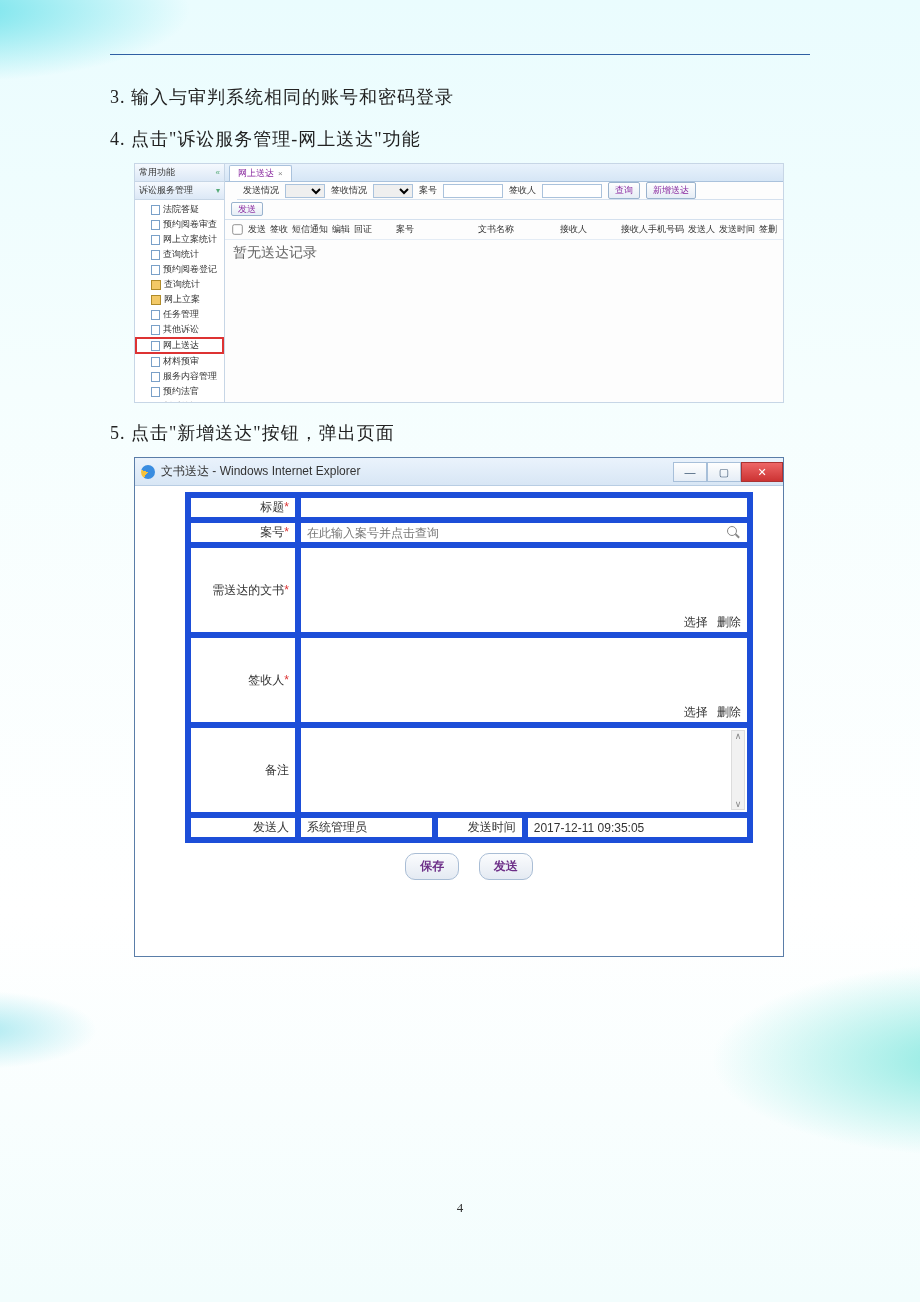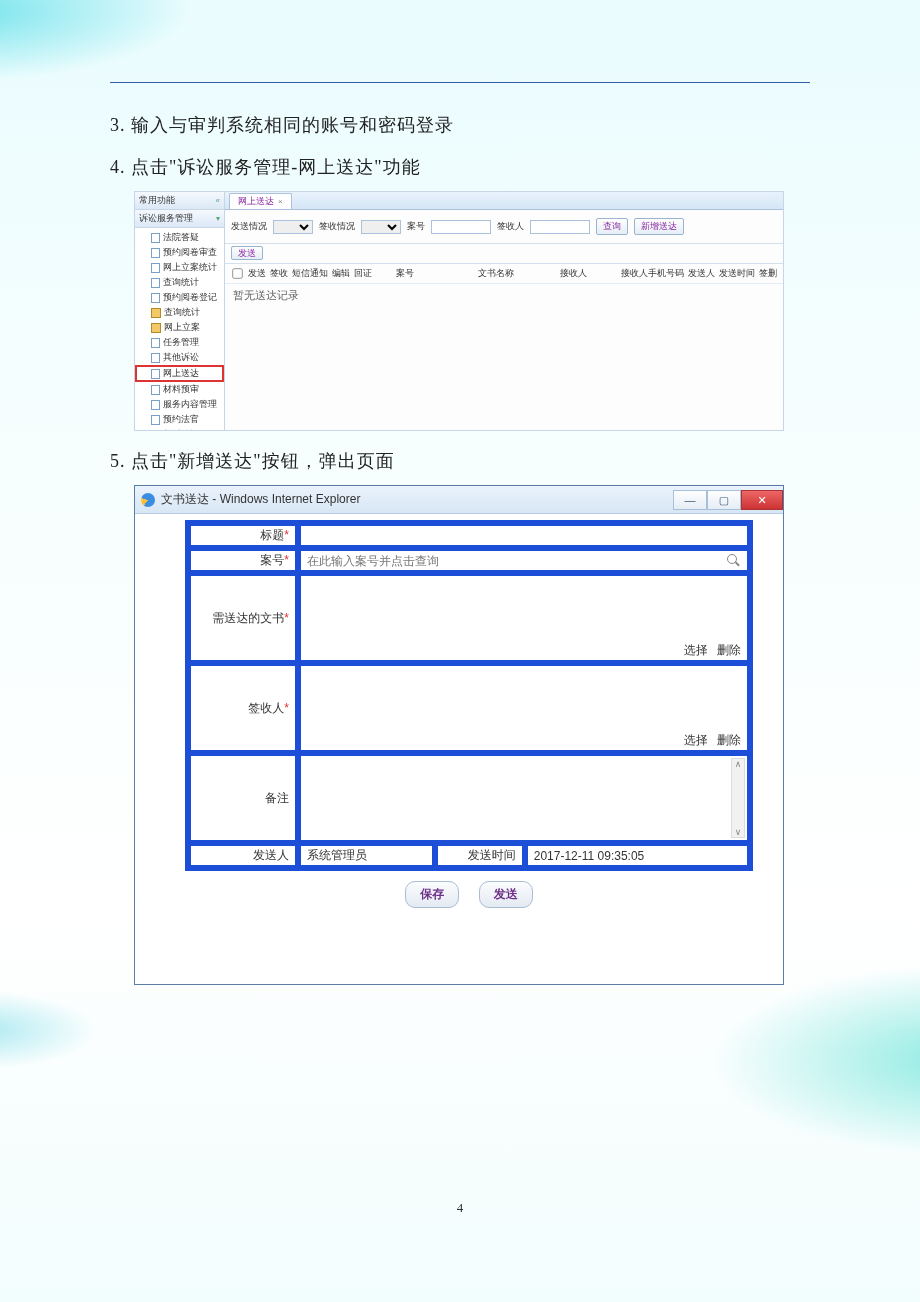--- a/index.html
+++ b/index.html
@@ -10,21 +10,21 @@
     background:
       radial-gradient(ellipse 400px 120px at -50px 10px, rgba(80,220,230,0.8), transparent 60%),
       radial-gradient(ellipse 430px 160px at 970px 1060px, rgba(120,230,220,0.85), transparent 60%),
       radial-gradient(ellipse 180px 60px at -20px 1030px, rgba(140,225,235,0.7), transparent 65%),
       linear-gradient(to bottom, #eafcfe 0%, #f5fefe 30%, #ffffff 70%, #f2fdfd 100%);
     position: relative;
     overflow: hidden;
   }
   .page {
     position: absolute;
-    left: 110px; top: 82px;
+    left: 110px; top: 54px;
     width: 700px;
   }
   .rule { border-top: 1px solid #2f5fa3; margin-bottom: 30px; }
   .step { font-size: 18px; color: #222; margin: 18px 0 12px 0; letter-spacing: 1px; font-family: "SimSun", serif; }
 
   
   .ss1 {
     width: 650px; height: 240px;
     border: 1px solid #c7d6e6; background: #fdfdfd;
     margin: 4px 0 4px 24px; font-size: 10px; color: #333;
@@ -39,30 +39,30 @@
   .ss1 .sb-hdr .arrow { color:#5a7; font-size:8px; }
   .ss1 .tree { flex:1; background:#fff; padding: 2px 0; overflow:hidden; }
   .ss1 .tree .node { padding: 1px 4px 1px 16px; white-space: nowrap; display:flex; align-items:center; gap:3px; }
   .ss1 .tree .node.folder::before { content:''; width:8px; height:8px; background:#f3c967; border:1px solid #b08b2a; display:inline-block; }
   .ss1 .tree .node.leaf::before { content:''; width:7px; height:8px; background:#fff; border:1px solid #7aa0c8; display:inline-block; }
   .ss1 .tree .node.sel { border: 2px solid #d33; padding: 0 2px 0 14px; }
   .ss1 .main { flex:1; display:flex; flex-direction:column; }
   .ss1 .tabbar { height:18px; background:linear-gradient(#e8f2fc,#d6e6f6); border-bottom:1px solid #aac2dc; display:flex; align-items:flex-end; padding-left:4px; gap:2px;}
   .ss1 .tab { background:#fff; border:1px solid #aac2dc; border-bottom:none; padding:1px 8px; font-size:9px; color:#8a2aa0; border-radius:2px 2px 0 0;}
   .ss1 .tab .x { color:#888; margin-left:4px; font-size:8px;}
-  .ss1 .filt { padding:8px 6px; border-bottom:1px solid #d4e0ee; display:flex; align-items:center; gap:6px; flex-wrap:wrap; }
+  .ss1 .filt { padding:0 6px; border-bottom:1px solid #d4e0ee; display:flex; align-items:center; gap:6px; flex-wrap:wrap;margin-left:12px; }
   .ss1 .filt label { font-size:9px; }
   .ss1 .filt select { height:14px; width:40px; font-size:9px; border:1px solid #aac2dc;}
   .ss1 .filt input.tx { height:14px; width:60px; font-size:9px; border:1px solid #aac2dc;}
   .ss1 .btn { background:linear-gradient(#fefefe,#e6edf6); border:1px solid #9ab3ce; padding:1px 6px; font-size:9px; color:#8a2aa0; border-radius:2px; cursor:pointer;}
   .ss1 .sendrow { padding:3px 6px; border-bottom:1px solid #d4e0ee;}
   .ss1 .cols { display:flex; padding:3px 6px; gap:4px; border-bottom:1px solid #e4ecf5; font-size:9px; color:#333;}
   .ss1 .cols .c { white-space:nowrap; }
   .ss1 .cols input[type=checkbox]{ transform:scale(0.8); }
-  .ss1 .empty { padding:4px 8px; color:#666; font-size:11px; }
+  .ss1 .empty { padding:4px 8px; color:#666; font-size:14px; }
 
   
   .ss2 {
     width: 650px; height: 500px;
     margin: 6px 0 0 24px;
     border: 1px solid #5a7da8;
     background: #fff;
     display:flex; flex-direction:column;
     font-size: 12px;
   }

